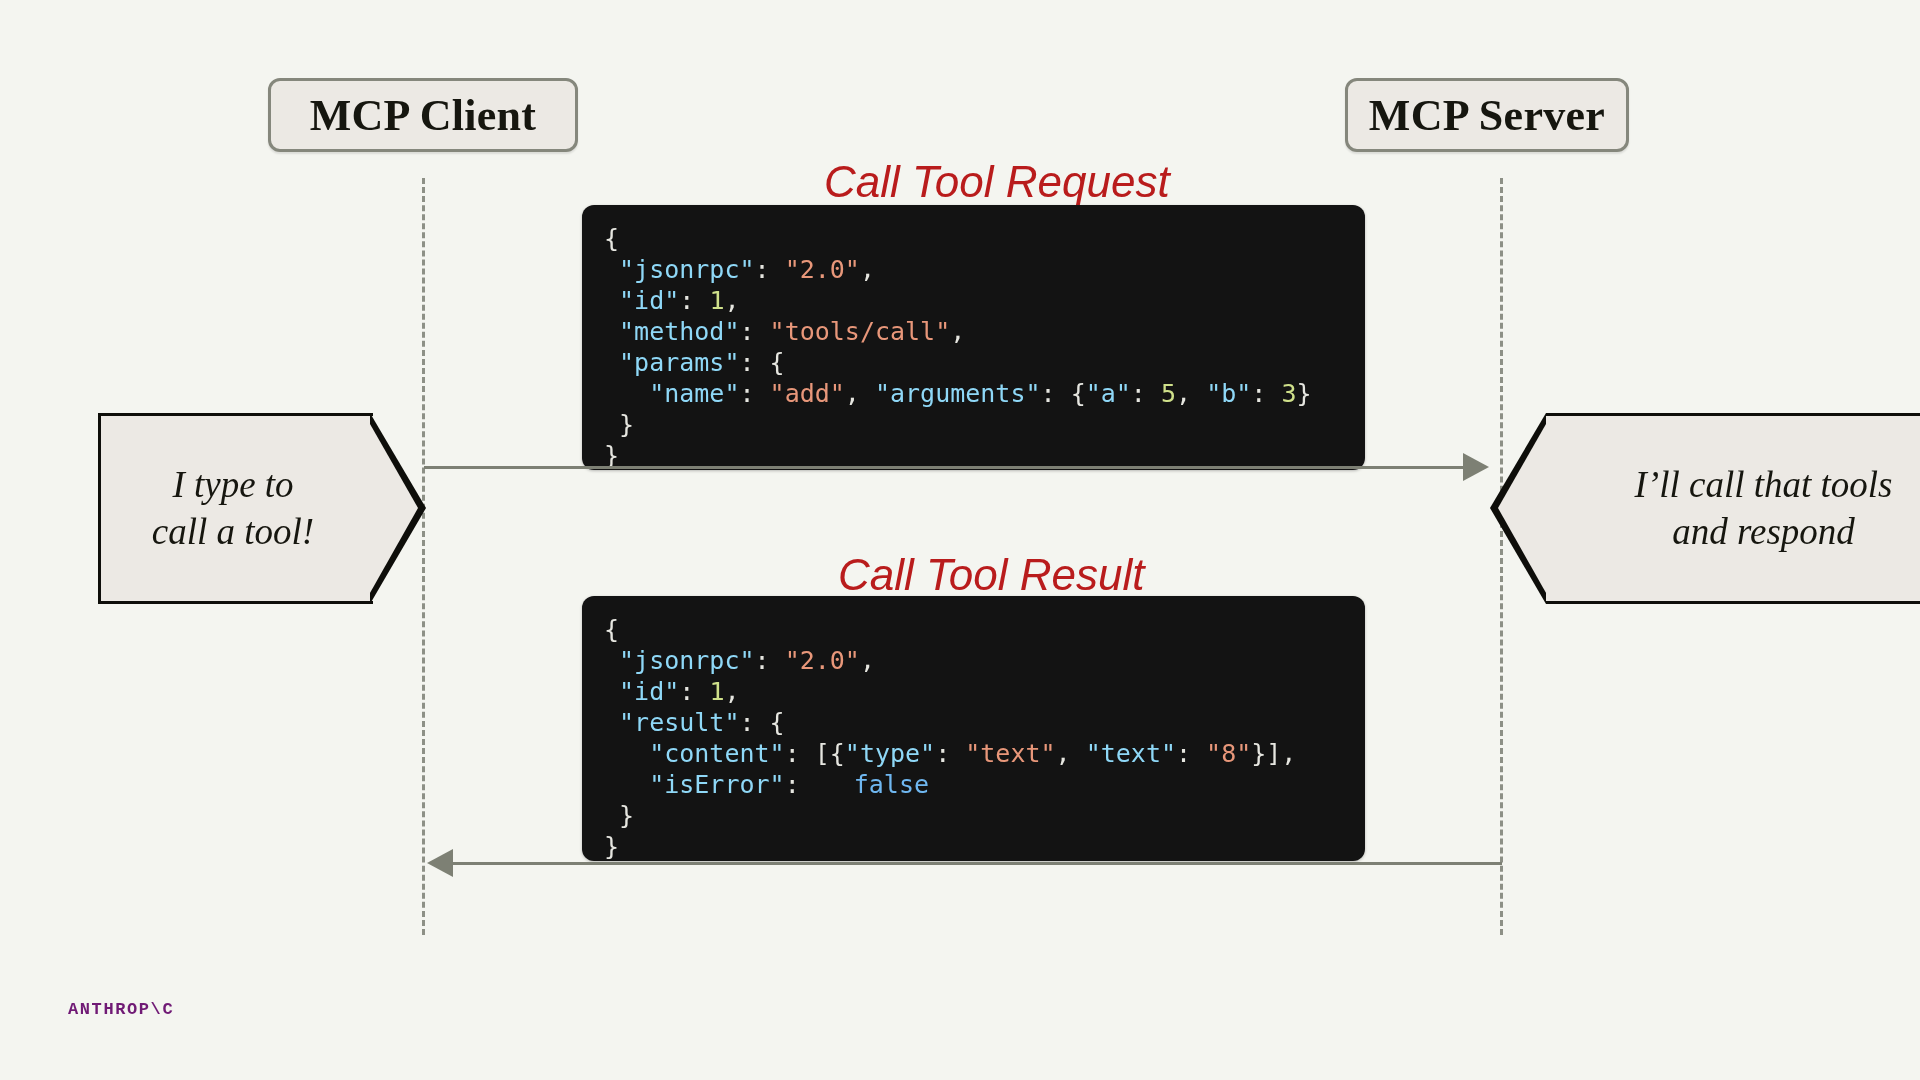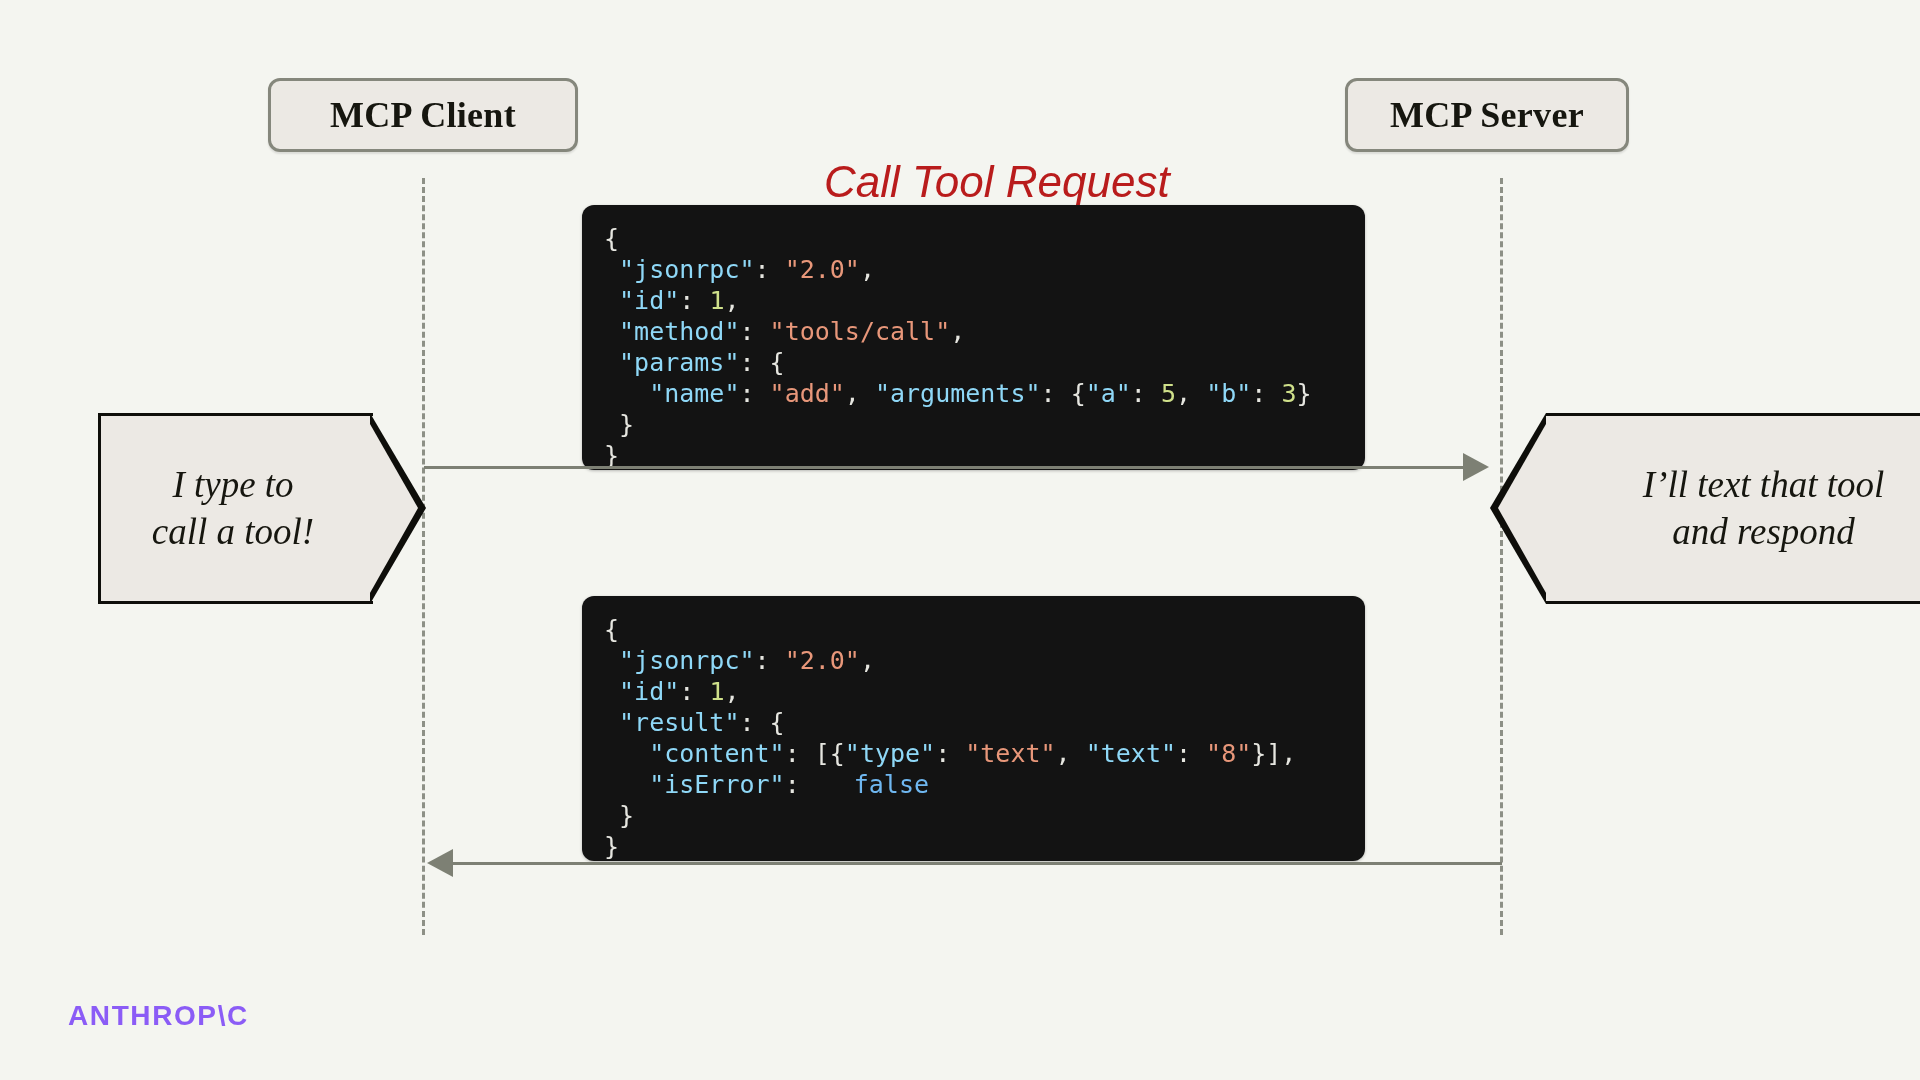--- a/index.html
+++ b/index.html
@@ -38,21 +38,21 @@
     position: absolute;
     background: #ece9e4;
     border: 3px solid #85877c;
     border-radius: 12px;
     box-sizing: border-box;
     display: flex;
     align-items: center;
     justify-content: center;
     font-family: "Liberation Serif", "DejaVu Serif", serif;
     font-weight: bold;
-    font-size: 36px;
+    font-size: 44px;
     color: #16160f;
     letter-spacing: 0.3px;
     box-shadow: 0 2px 2px rgba(0,0,0,0.10);
   }
   #participant-client {
     left: 268px; top: 78px; width: 310px; height: 74px;
   }
   #participant-server {
     left: 1345px; top: 78px; width: 284px; height: 74px;
   }
@@ -193,39 +193,40 @@
     width: 0; height: 0;
     border-top: 91px solid transparent;
     border-bottom: 92px solid transparent;
     border-right: 52px solid #ece9e4;
   }
 
   
   #brand-wordmark {
     position: absolute;
     left: 68px; top: 1000px;
-    font-family: Liberation Sans, sans-serif;
+    font-family: Liberation Mono, monospace;
     font-weight: bold;
-    font-size: 28px;
+    font-size: 17px;
     letter-spacing: 1.6px;
-    color: #8b5cf6;
+    color: #701a75;
   }
 </style>
 </head>
 <body>
 
 <div id="canvas">
 
   <div class="lifeline" id="lifeline-client"></div>
   <div class="lifeline" id="lifeline-server"></div>
 
   <div class="participant" id="participant-client">MCP Client</div>
   <div class="participant" id="participant-server">MCP Server</div>
 
   <div class="msg-label" id="label-request">Call Tool Request</div>
+  <div class="msg-label" id="label-result">Call Tool Result</div>
 
   <div class="code-block" id="code-request"><span class="tok-punct">{</span>
 <span class="tok-punct"> </span><span class="tok-key">"jsonrpc"</span><span class="tok-punct">: </span><span class="tok-str">"2.0"</span><span class="tok-punct">,</span>
 <span class="tok-punct"> </span><span class="tok-key">"id"</span><span class="tok-punct">: </span><span class="tok-num">1</span><span class="tok-punct">,</span>
 <span class="tok-punct"> </span><span class="tok-key">"method"</span><span class="tok-punct">: </span><span class="tok-str">"tools/call"</span><span class="tok-punct">,</span>
 <span class="tok-punct"> </span><span class="tok-key">"params"</span><span class="tok-punct">: {</span>
 <span class="tok-punct">   </span><span class="tok-key">"name"</span><span class="tok-punct">: </span><span class="tok-str">"add"</span><span class="tok-punct">, </span><span class="tok-key">"arguments"</span><span class="tok-punct">: {</span><span class="tok-key">"a"</span><span class="tok-punct">: </span><span class="tok-num">5</span><span class="tok-punct">, </span><span class="tok-key">"b"</span><span class="tok-punct">: </span><span class="tok-num">3</span><span class="tok-punct">}</span>
 <span class="tok-punct"> }</span>
 <span class="tok-punct">}</span></div>
   <div class="code-block" id="code-result"><span class="tok-punct">{</span>
@@ -245,21 +246,21 @@
   <div class="bubble" id="bubble-client">
     <div>
       <span>I type to</span><br>
       <span>call a tool!</span>
     </div>
   </div>
   <div id="bubble-client-tail"></div>
 
   <div class="bubble" id="bubble-server">
     <div>
-      <span>I’ll text that tool</span><br>
+      <span>I’ll call that tools</span><br>
       <span>and respond</span><br>
     </div>
   </div>
   <div id="bubble-server-tail"></div>
 
   <div id="brand-wordmark">ANTHROP\C</div>
 
 </div>
 
 </body></html>

